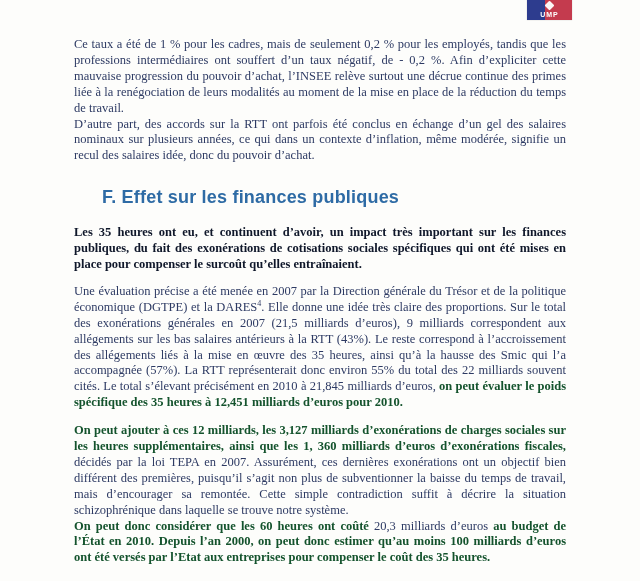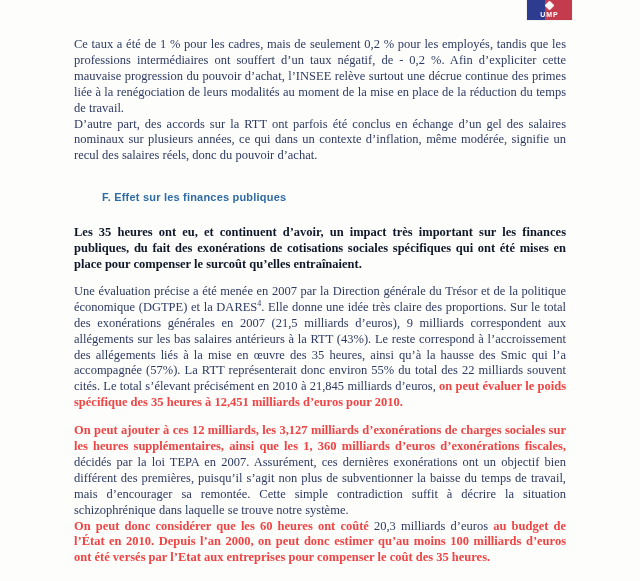--- a/index.html
+++ b/index.html
@@ -57,27 +57,27 @@
     left: 74px;
     top: 37px;
     width: 492px;
     font-size: 12.5px;
     line-height: 15.9px;
     color: #2d3a63;
     text-align: justify;
   }
   .content p { margin: 0; }
   p.bold { font-weight: bold; color: #0f172a; }
-  .seg-bold { font-weight: bold; color: #ef4444; }
+  .seg-bold { font-weight: bold; color: #14532d; }
   .seg-regular { font-weight: normal; }
   sup.fn { font-size: 8px; vertical-align: super; line-height: 0; }
 
   .section-heading {
     font-family: "Liberation Sans", sans-serif;
-    font-size: 11px;
+    font-size: 18px;
     font-weight: bold;
     margin: 26px 0 19px 28px;
     letter-spacing: .2px;
   }
 
   .para-gap-sm { margin-bottom: 11px !important; }
   .para-gap-md { margin-bottom: 12px !important; }
 </style>
 </head>
 <body>
@@ -88,21 +88,21 @@
     <div class="logo-blue" style="background: rgb(45, 60, 142);"></div>
     <div class="logo-red" style="background: rgb(196, 59, 78);"></div>
     <div class="logo-emblem"></div>
     <div class="logo-label">UMP</div>
   </div>
 
   <div class="content" style="color: rgb(45, 58, 99);">
 
     <p>Ce taux a été de 1 % pour les cadres, mais de seulement 0,2 % pour les employés, tandis que les professions intermédiaires ont souffert d’un taux négatif, de - 0,2 %. Afin d’expliciter cette mauvaise progression du pouvoir d’achat, l’INSEE relève surtout une décrue continue des primes liée à la renégociation de leurs modalités au moment de la mise en place de la réduction du temps de travail.</p>
 
-    <p>D’autre part, des accords sur la RTT ont parfois été conclus en échange d’un gel des salaires nominaux sur plusieurs années, ce qui dans un contexte d’inflation, même modérée, signifie un recul des salaires réels, donc du pouvoir d’achat.</p>
+    <p>D’autre part, des accords sur la RTT ont parfois été conclus en échange d’un gel des salaires nominaux sur plusieurs années, ce qui dans un contexte d’inflation, même modérée, signifie un recul des salaires idée, donc du pouvoir d’achat.</p>
 
     <h2 class="section-heading" style="color: rgb(46, 107, 165);">F. Effet sur les finances publiques</h2>
 
     <p class="bold para-gap-sm">Les 35 heures ont eu, et continuent d’avoir, un impact très important sur les finances publiques, du fait des exonérations de cotisations sociales spécifiques qui ont été mises en place pour compenser le surcoût qu’elles entraînaient.</p>
 
     <p class="para-gap-md">
       <span class="seg-regular">Une évaluation précise a été menée en 2007 par la Direction générale du Trésor et de la politique économique (DGTPE) et la DARES</span><sup class="fn">4</sup><span class="seg-regular">. Elle donne une idée très claire des proportions. Sur le total des exonérations générales en 2007 (21,5 milliards d’euros), 9 milliards correspondent aux allégements sur les bas salaires antérieurs à la RTT (43%). Le reste correspond à l’accroissement des allégements liés à la mise en œuvre des 35 heures, ainsi qu’à la hausse des Smic qui l’a accompagnée (57%). La RTT représenterait donc environ 55% du total des 22 milliards souvent cités. Le total s’élevant précisément en 2010 à 21,845 milliards d’euros, </span><span class="seg-bold">on peut évaluer le poids spécifique des 35 heures à 12,451 milliards d’euros pour 2010.</span>
     </p>
 
     <p>

